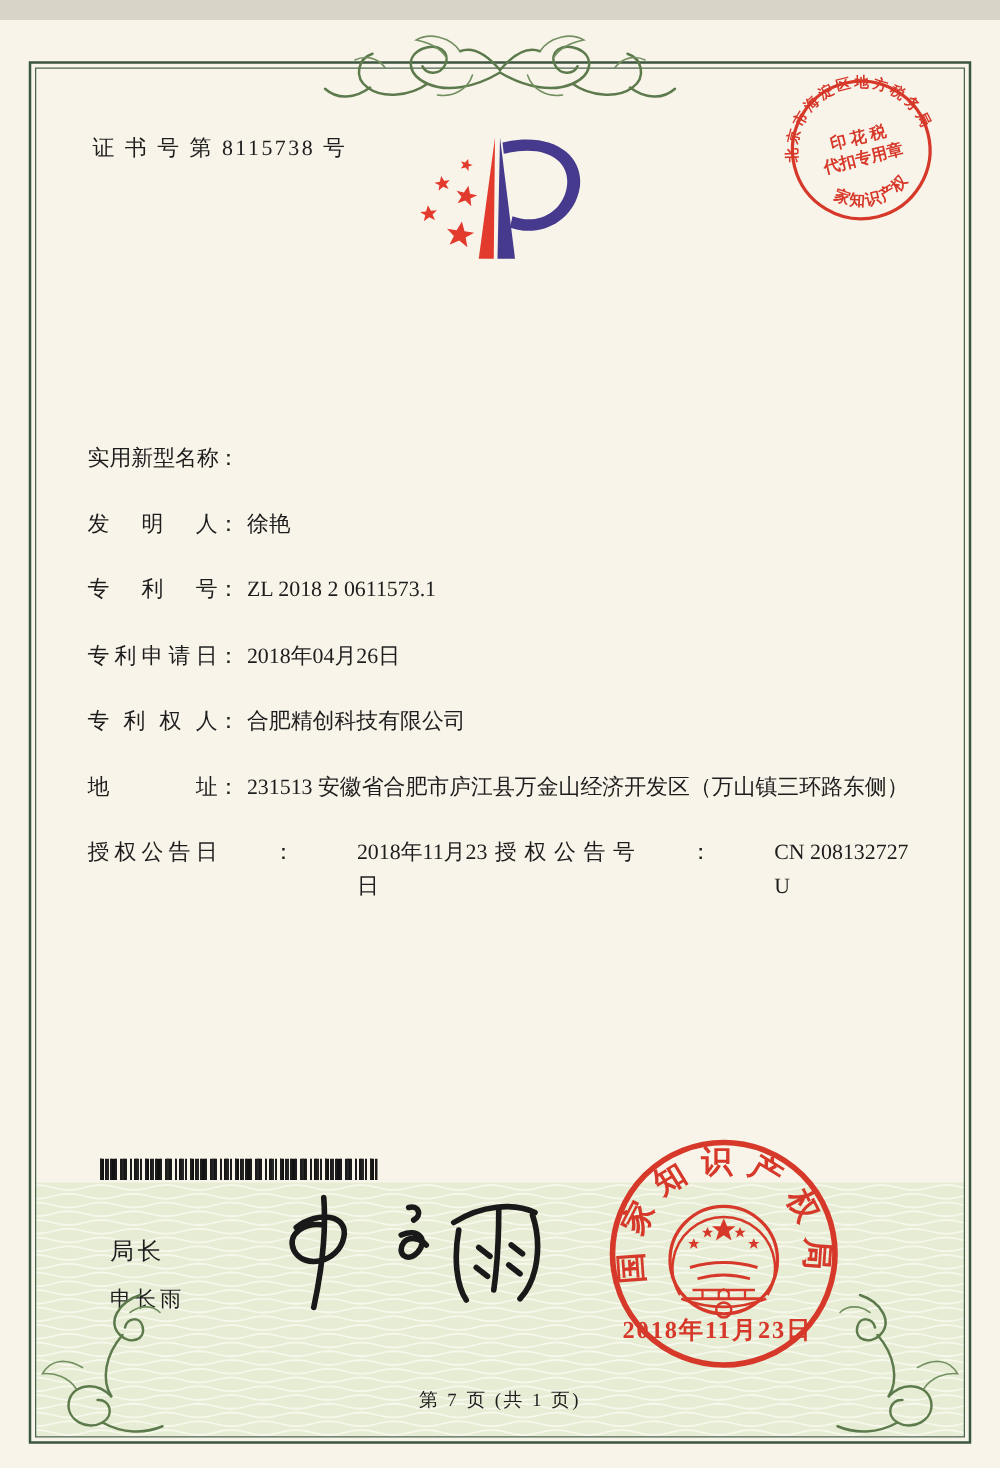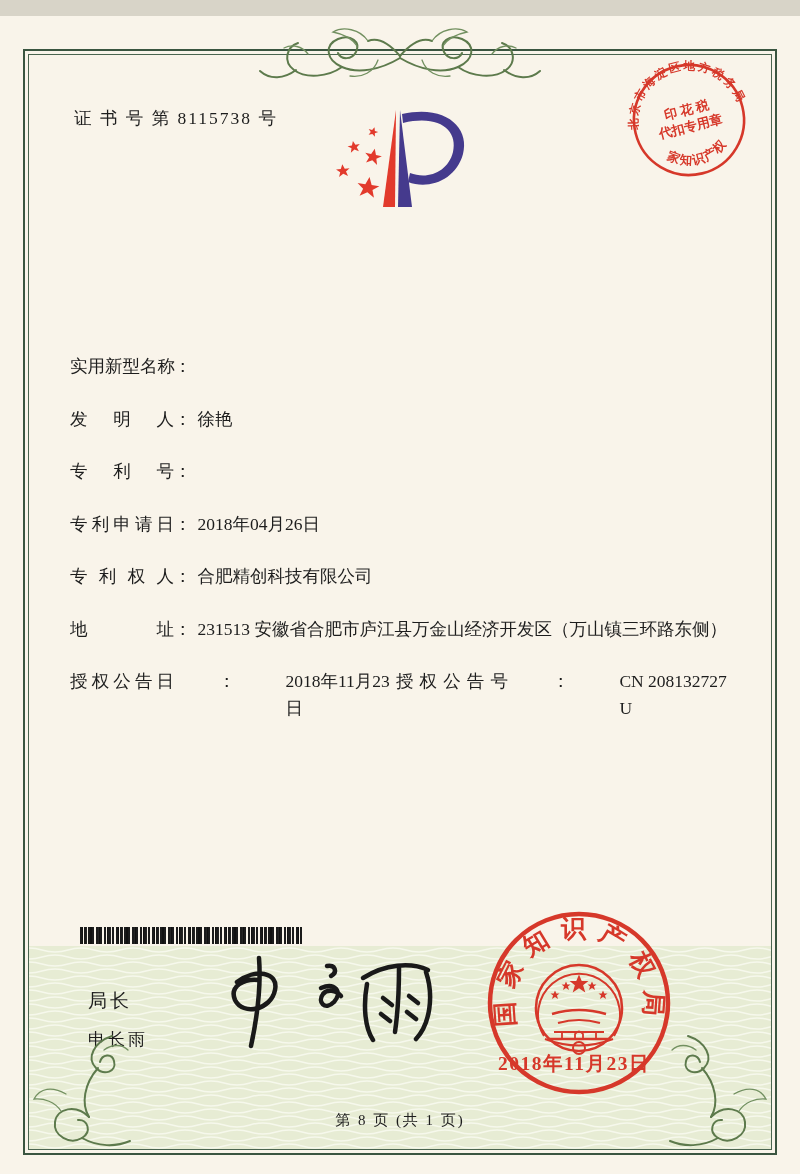--- a/index.html
+++ b/index.html
@@ -209,20 +209,21 @@
         <span class="field-colon">：</span>
     </div>
     <div class="field-row">
       <span class="field-label">发明人</span>
         <span class="field-colon">：</span>
       <span class="field-value">徐艳</span>
     </div>
     <div class="field-row">
       <span class="field-label">专利号</span>
         <span class="field-colon">：</span>
+      <span class="field-value">ZL 2018 2 0611573.1</span>
     </div>
     <div class="field-row">
       <span class="field-label">专利申请日</span>
         <span class="field-colon">：</span>
       <span class="field-value">2018年04月26日</span>
     </div>
     <div class="field-row">
       <span class="field-label">专利权人</span>
         <span class="field-colon">：</span>
       <span class="field-value">合肥精创科技有限公司</span>
@@ -295,15 +296,15 @@
       <path d="M76,115 Q97,109 118,115" stroke-width="2.2"></path>
       <path d="M72,124 L122,124" stroke-width="2"></path>
       <path d="M67,131 L127,131" stroke-width="2.4"></path>
       <path d="M93,131 v-5 q4,-5 8,0 v5" stroke-width="1.8"></path>
       <path d="M80,124 v7 M114,124 v7" stroke-width="1.8"></path>
       <circle cx="97" cy="140" r="6" stroke-width="2"></circle>
     </g>
   </svg>
   <div class="seal-date">2018年11月23日</div>
 
-  <div class="footer">第 8 页 (共 1 页)</div>
+  <div class="footer">第 7 页 (共 1 页)</div>
 
 </div>
 
 </body></html>

